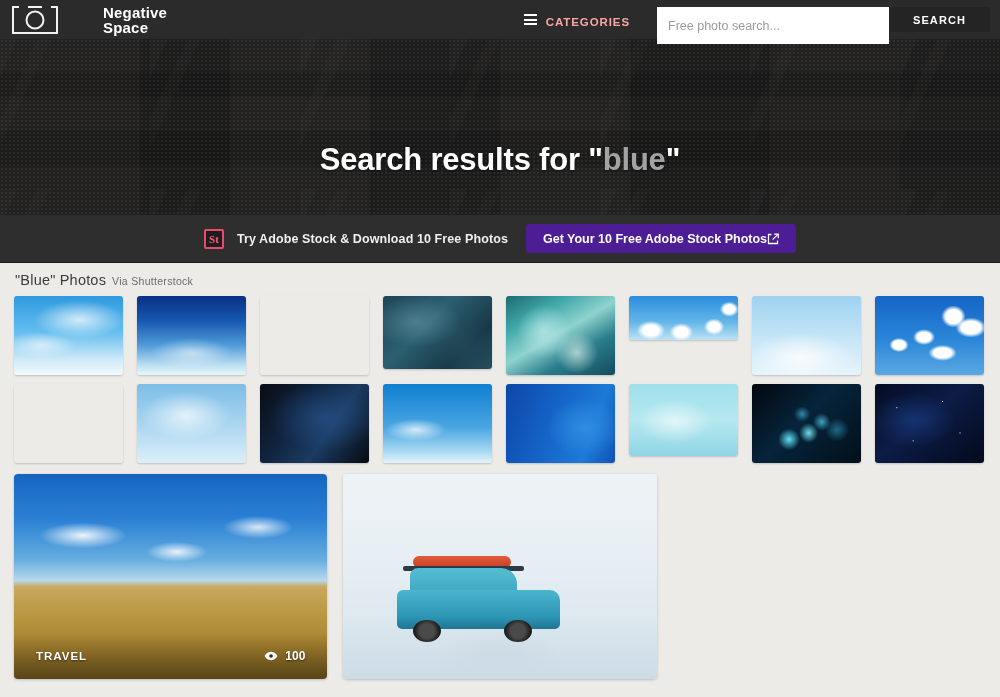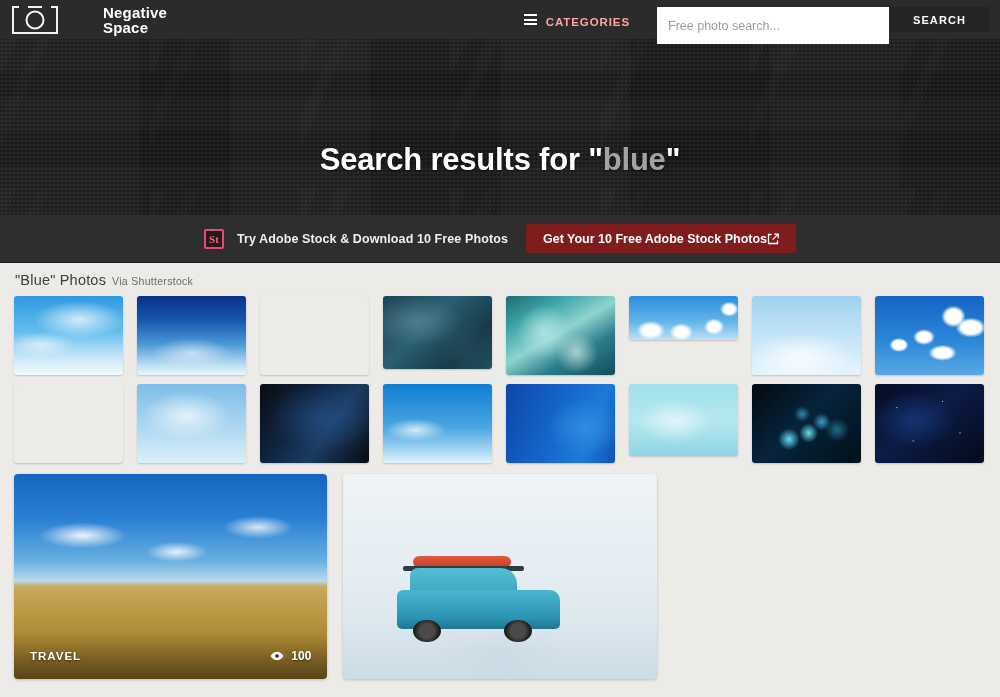--- a/index.html
+++ b/index.html
@@ -96,21 +96,21 @@
     width: 20px; height: 20px; border: 2px solid #eb4a6e; background: #1d1d1d;
     color: #ff5c7c; font-size: 11px; font-weight: bold; border-radius: 2px;
     display: flex; align-items: center; justify-content: center;
     margin-right: 13px; font-family: "Liberation Serif", serif;
   }
   .banner-text {
     color: #efefef; font-size: 12.5px; font-weight: bold; letter-spacing: .1px;
     margin-right: 18px;
   }
   .banner-btn {
-    background: #7f1d1d; border: none; border-radius: 3px;
+    background: #4c1d95; border: none; border-radius: 3px;
     height: 29px; padding: 0 17px; color: #fff; font-size: 12.5px;
     font-weight: bold; display: flex; align-items: center; 
     cursor: pointer; font-family: "Liberation Sans", sans-serif;
   }
   .ext-icon { width: 12px; height: 12px; display: block; }
 
   
   .content { background: #ecebe7; padding: 0 14px; }
   .sec-head {
     padding: 9px 0 8px 1px; display: flex; align-items: baseline; gap: 6px;
@@ -135,21 +135,21 @@
     display: grid; grid-template-columns: repeat(3, 1fr); gap: 16px;
     margin-top: 11px;
   }
   .card {
     position: relative; height: 205px; border-radius: 4px; overflow: hidden;
     cursor: pointer; box-shadow: 0 1px 3px rgba(0,0,0,.2);
   }
   .card-img { position: absolute; inset: 0; }
   .card-foot {
     position: absolute; left: 0; right: 0; bottom: 0; height: 46px;
-    display: flex; align-items: center; padding: 0 16px;
+    display: flex; align-items: center; padding: 0 22px;
     background: linear-gradient(to top, rgba(0,0,0,.38), rgba(0,0,0,0));
   }
   .card-cat {
     color: #fff; font-size: 11.5px; font-weight: bold; letter-spacing: 1px;
     text-shadow: 0 1px 2px rgba(0,0,0,.55);
   }
   .card-views {
     margin-left: auto; display: flex; align-items: center; gap: 7px;
     color: #fff; font-size: 12px; font-weight: bold;
     text-shadow: 0 1px 2px rgba(0,0,0,.55);

